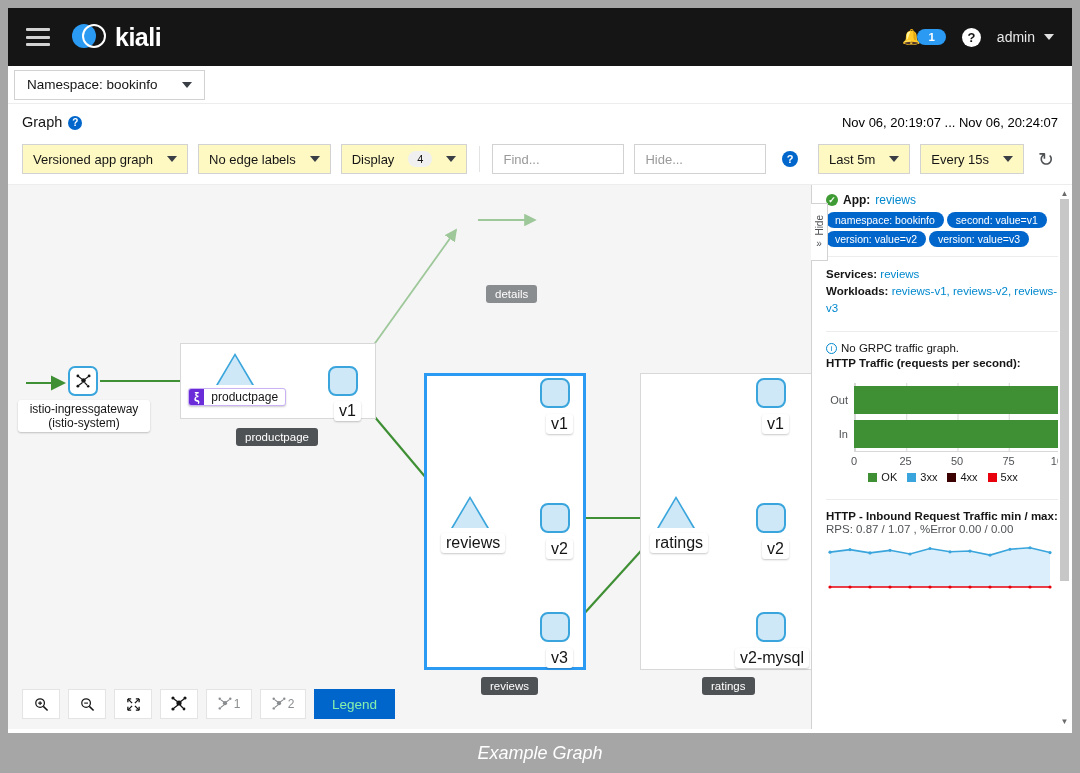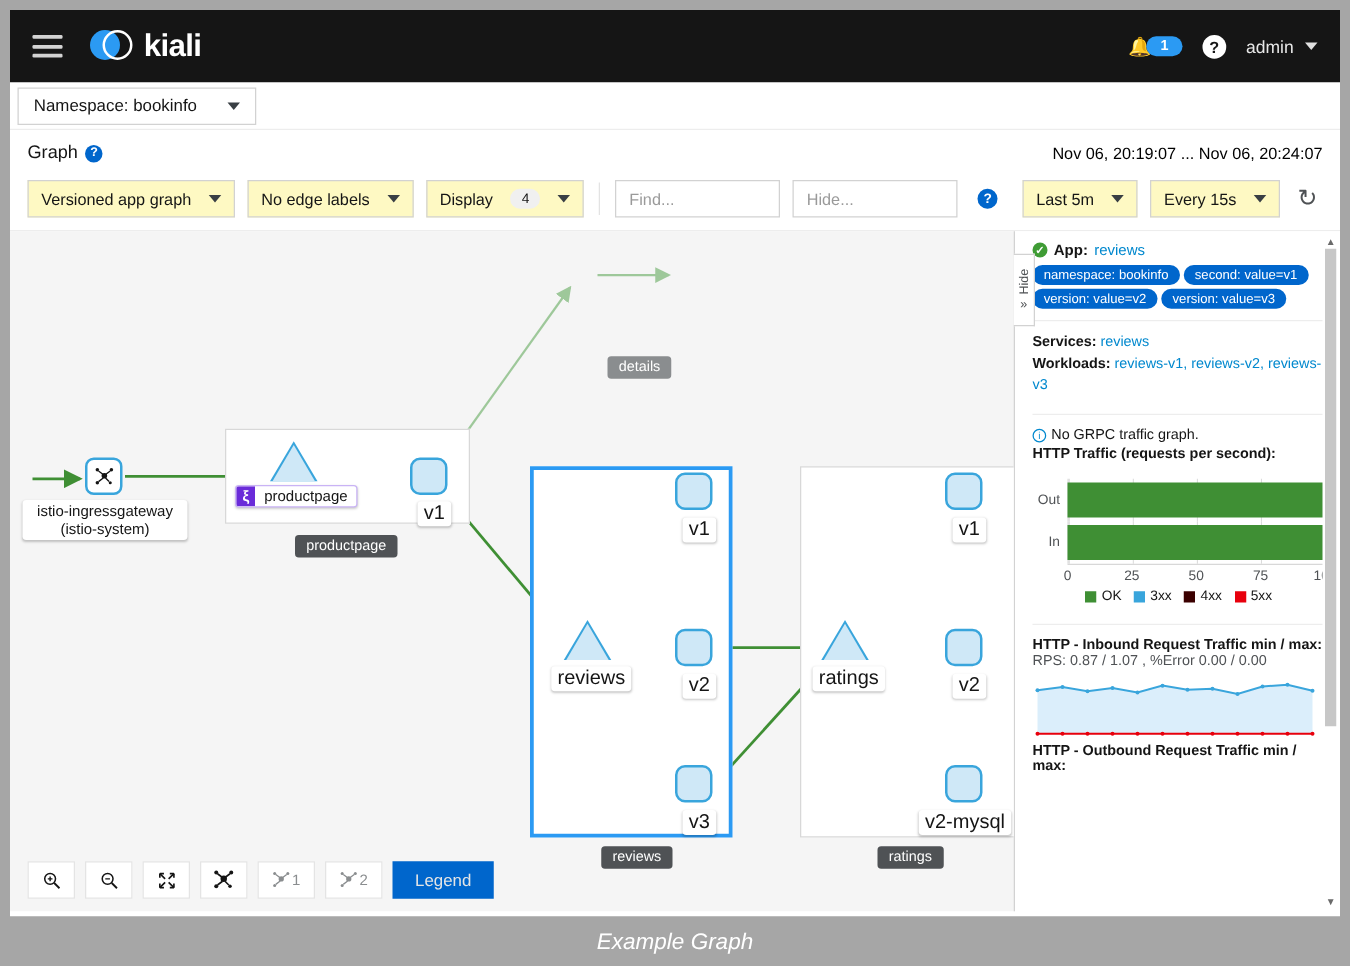--- a/index.html
+++ b/index.html
@@ -158,21 +158,21 @@
   
   .graph-btm { position:absolute; left:14px; bottom:10px; display:flex; gap:8px; align-items:center;}
   .gb {
     width:38px;height:30px;background:#fff;border:1px solid #e4e4e4;
     display:flex;align-items:center;justify-content:center;font-size:14px;color:#151515;
     cursor:pointer;
   }
   .gb.wide { width:46px; gap:2px; font-size:12px;}
   .gb.muted { color:#8a8d8f; }
   .legend-btn {
-    background:#0066cc;color:#e5e5e5;height:30px;border:none;padding:0 18px;
+    background:#0066cc;color:#86efac;height:30px;border:none;padding:0 18px;
     font-size:13.5px;cursor:pointer;font-family:"Liberation Sans",sans-serif;
   }
 
   
   .hide-tab {
     position:absolute; left:-1px; top:18px; width:17px; height:58px;
     background:#fff; border:1px solid #d2d2d2; border-left:none;
     display:flex; flex-direction:column; align-items:center; justify-content:center;
     gap:3px; font-size:10px; color:#4f5255; cursor:pointer; z-index:5;
   }
@@ -596,21 +596,20 @@
                 <circle cx="84" cy="48" r="1.6" fill="#e8000d"></circle>
                 <circle cx="104" cy="48" r="1.6" fill="#e8000d"></circle>
                 <circle cx="124" cy="48" r="1.6" fill="#e8000d"></circle>
                 <circle cx="144" cy="48" r="1.6" fill="#e8000d"></circle>
                 <circle cx="164" cy="48" r="1.6" fill="#e8000d"></circle>
                 <circle cx="184" cy="48" r="1.6" fill="#e8000d"></circle>
                 <circle cx="204" cy="48" r="1.6" fill="#e8000d"></circle>
                 <circle cx="224" cy="48" r="1.6" fill="#e8000d"></circle>
               </svg>
         </div>
-        <div class="spark-title" style="margin-top:4px;">HTTP - Outbound Request Traffic min / max:</div>
       </div>
 
       <div class="side-sb">
         <div class="sb-arrow" style="top:0">▲</div>
         <div class="track"></div>
         <div class="thumb"></div>
         <div class="sb-arrow" style="bottom:0">▼</div>
       </div>
     </div>
   </div>

